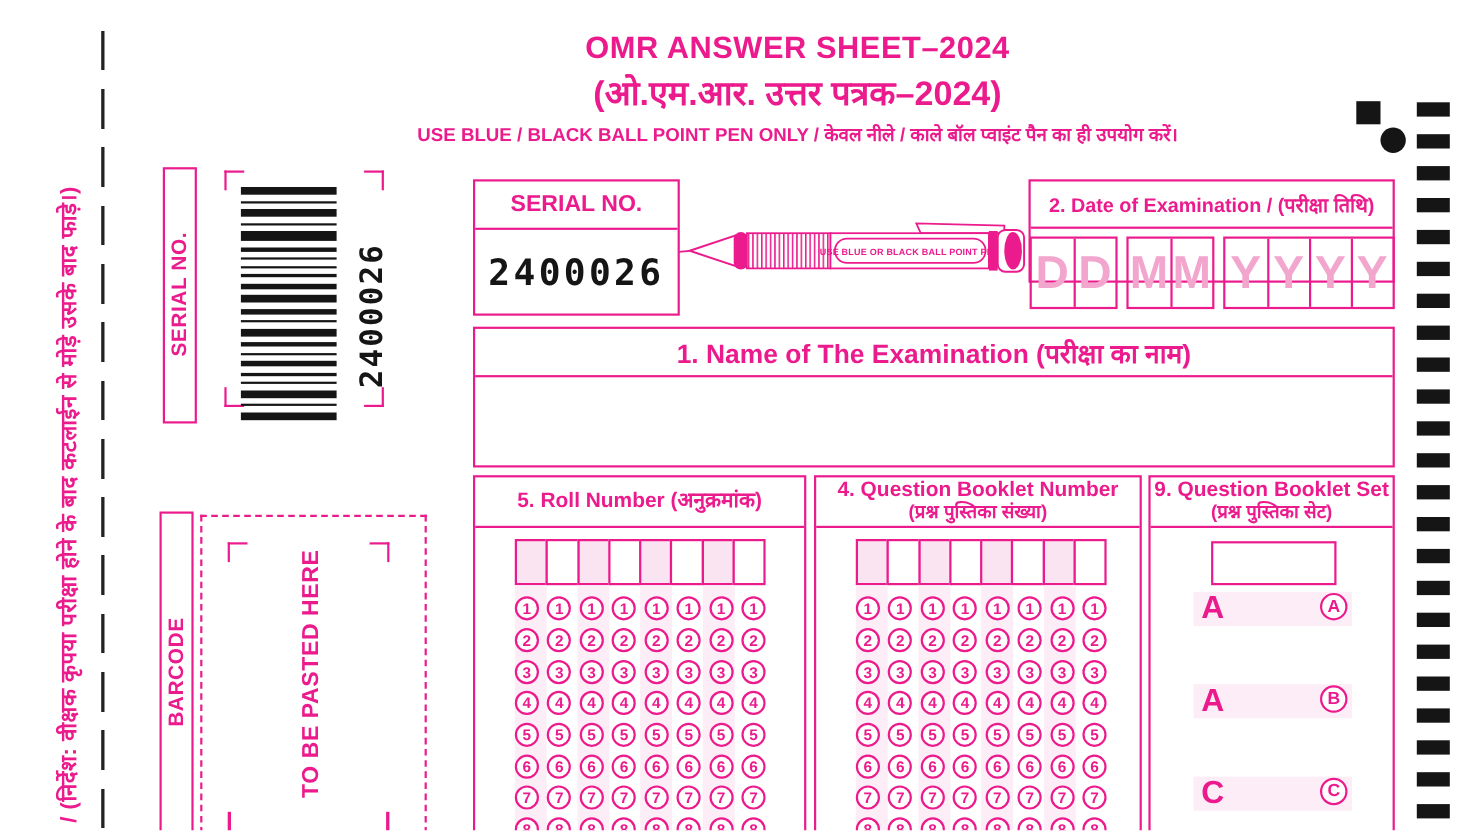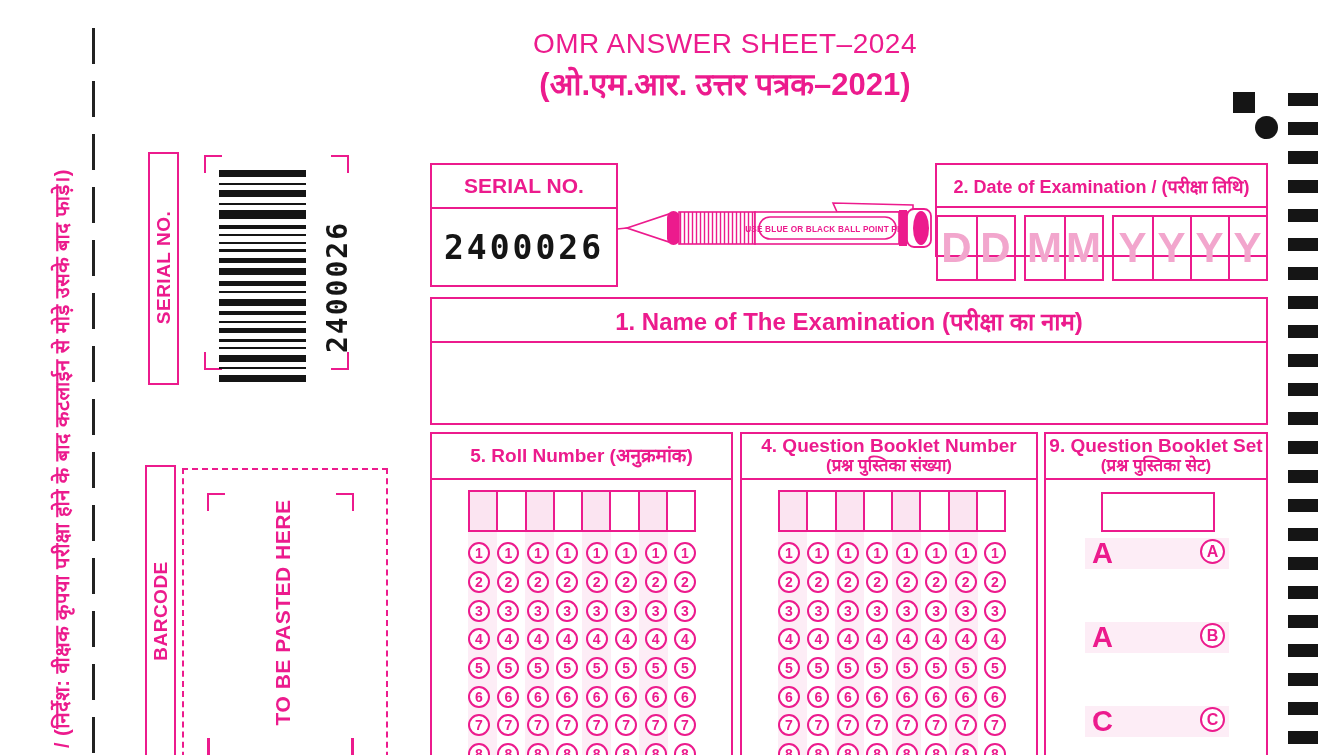--- a/index.html
+++ b/index.html
@@ -11,21 +11,21 @@
   }
   *{box-sizing:border-box;margin:0;padding:0}
   html,body{background:#fff}
   body{font-family:"Liberation Sans",sans-serif;}
   #sheet{position:relative;width:1341px;height:755px;background:#fff;overflow:hidden;color:var(--pink);}
   .abs{position:absolute}
   .rot{position:absolute;transform-origin:0 0;transform:rotate(-90deg);display:flex;align-items:center;justify-content:center;font-weight:bold;color:var(--pink);}
   .pinkborder{border:2px solid var(--pink);}
 
   
-  .title{left:340px;top:28px;width:770px;text-align:center;font-size:28px;font-weight:normal;letter-spacing:.5px}
+  .title{left:340px;top:28px;width:770px;text-align:center;font-size:28px;font-weight:bold;letter-spacing:.5px}
   .subtitle{left:340px;top:62px;width:770px;text-align:center;font-size:31px;font-weight:bold}
   .instruction{left:300px;top:110px;width:850px;text-align:center;font-size:17px;font-weight:bold}
 
   
   .cutline{left:92px;top:28px;width:3px;height:727px;background:repeating-linear-gradient(to bottom,#222 0 36px,transparent 36px 53px);}
   .fold-note{left:46px;top:748px;width:702px;height:30px;font-size:20px;justify-content:flex-start;letter-spacing:.5px}
 
   
   .serial-side-box{left:148px;top:152px;width:31px;height:233px}
   .serial-side-label{left:151px;top:381px;width:227px;height:25px;font-size:19px;letter-spacing:.5px}
@@ -94,21 +94,22 @@
   .regsquare{left:1233px;top:92px;width:22px;height:21px;background:var(--ink)}
   .regcircle{left:1255px;top:116px;width:23px;height:23px;border-radius:50%;background:var(--ink)}
   .tbar{position:absolute;left:1288px;width:30px;height:13px;background:var(--ink)}
 </style>
 </head>
 <body>
 
 <div id="sheet">
 
   <div class="abs title">OMR ANSWER SHEET–2024</div>
-  <div class="abs subtitle">(ओ.एम.आर.  उत्तर  पत्रक–2021)</div>
+  <div class="abs subtitle">(ओ.एम.आर.  उत्तर  पत्रक–2024)</div>
+  <div class="abs instruction">USE BLUE / BLACK BALL POINT PEN ONLY / केवल नीले  /  काले बॉल प्वाइंट पैन का ही उपयोग करें।</div>
 
   <div class="rot fold-note">/  (निर्देश: वीक्षक कृपया परीक्षा होने के बाद कटलाईन से मोड़े उसके बाद फाड़े।)</div>
   <div class="abs cutline"></div>
 
   <div class="abs pinkborder serial-side-box"></div>
   <div class="rot serial-side-label">SERIAL NO.</div>
   <div class="brk tl" style="left:204px;top:155px"></div>
   <div class="brk tr" style="left:331px;top:155px"></div>
   <div class="brk bl" style="left:204px;top:352px"></div>
   <div class="brk br" style="left:331px;top:352px"></div>

